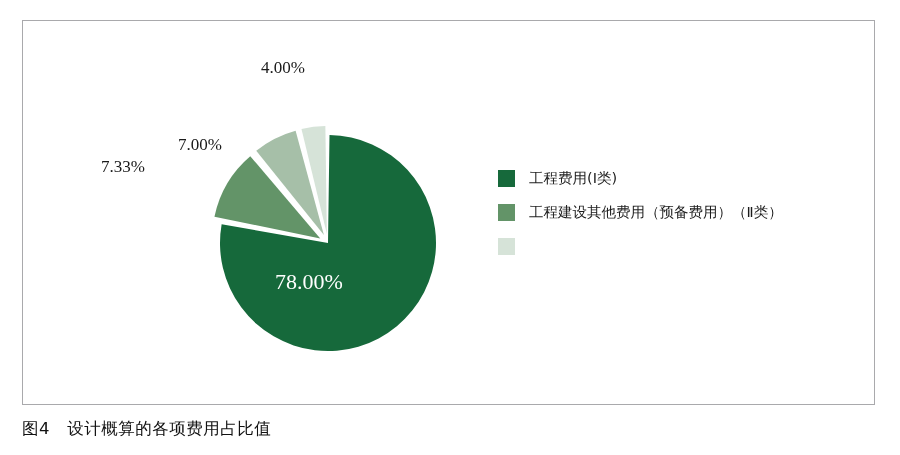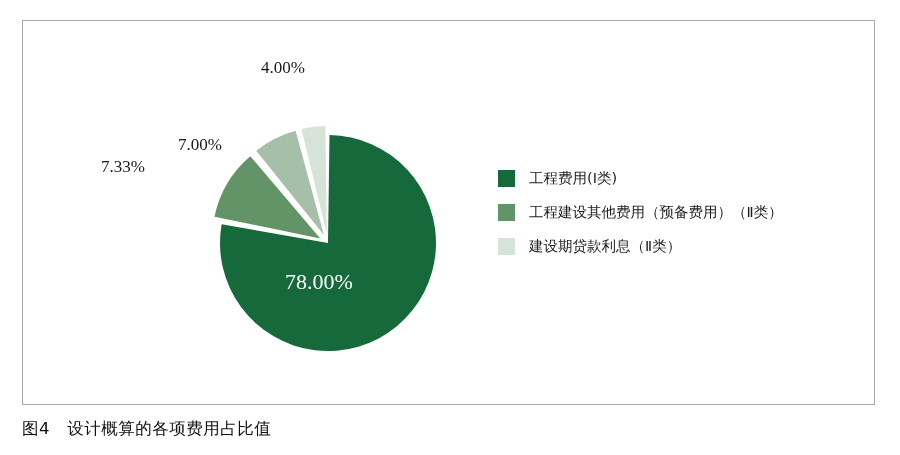--- a/index.html
+++ b/index.html
@@ -114,34 +114,33 @@
             <path d="M 303.87 213.07 L 278.48 108.10 A 108 108 0 0 1 302.36 105.08 Z" fill="#d6e3d8" stroke="none"></path>
           </g>
       </svg>
 
       <div class="pct-label" style="left:78px; top:136px;">7.33%</div>
 
       <div class="pct-label" style="left:155px; top:66px;margin-top:48px;">7.00%</div>
 
       <div class="pct-label" style="left:238px; top:37px;">4.00%</div>
 
-      <div class="pct-label-inner" style="left:262px; top:248px;">78.00%</div>
+      <div class="pct-label-inner" style="left:252px; top:248px;">78.00%</div>
 
       <div class="legend" id="legend">
           <div class="legend-row">
             <span class="legend-swatch" style="background: rgb(22, 105, 59);"></span>
             <span class="legend-text">工程费用(Ⅰ类)</span>
           </div>
           <div class="legend-row">
             <span class="legend-swatch" style="background: rgb(99, 148, 104);"></span>
             <span class="legend-text">工程建设其他费用（预备费用）（Ⅱ类）</span>
           </div>
           <div class="legend-row">
             <span class="legend-swatch" style="background: rgb(214, 227, 216);"></span>
-            <span class="legend-text">建设期贷款利息（Ⅱ类）</span>
           </div>
         </div>
 
     </div>
   </div>
 
   <div class="caption">图4   设计概算的各项费用占比值</div>
 
 </div>
 

